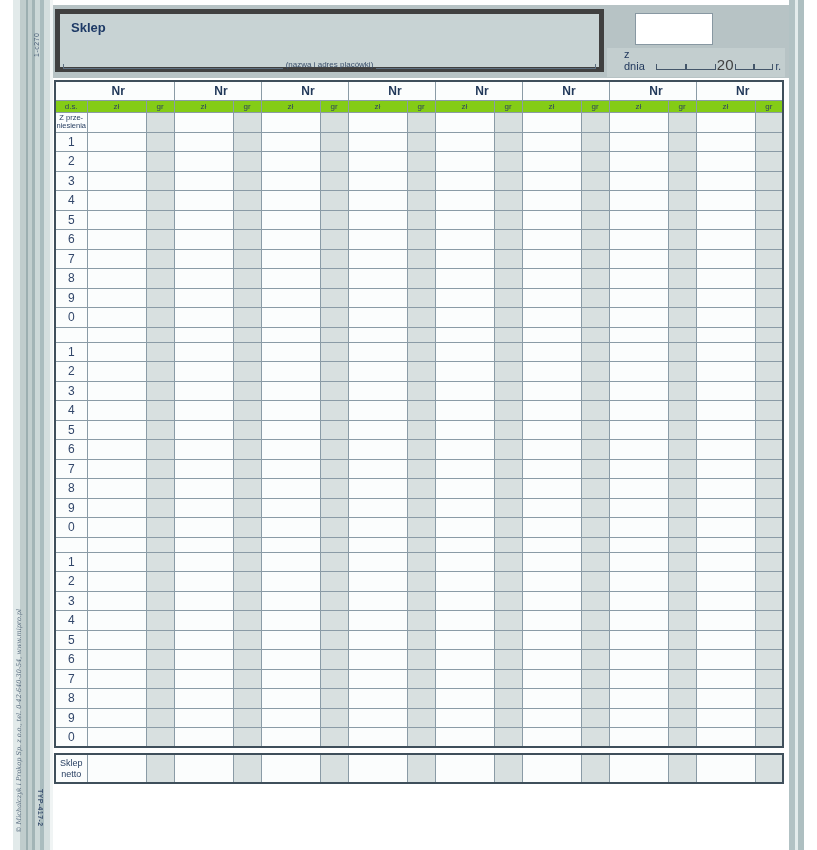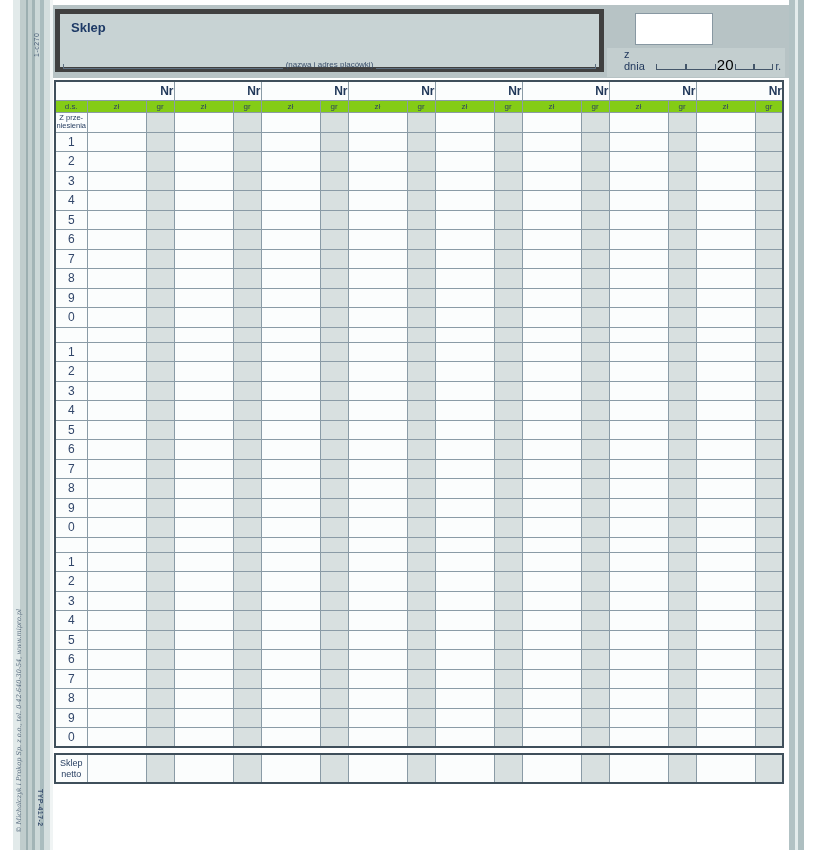--- a/index.html
+++ b/index.html
@@ -48,30 +48,30 @@
     background:#c2cdce;border:3px solid #e3eaea;border-top-width:1px;
     display:flex;align-items:center;justify-content:center;}
   .title-panel span{font-size:19px;font-weight:bold;color:#1c3766;letter-spacing:2.5px;word-spacing:9px;white-space:nowrap;}
   .nr-box{position:absolute;left:582px;top:8px;width:76px;height:30px;background:#ffffff;border:1px solid #8898a2;}
   .date-row{position:absolute;left:554px;top:43px;width:178px;height:29px;background:#c3cecf;
     display:flex;align-items:flex-end;padding:0 4px 5px 6px;box-sizing:border-box;}
   .date-prefix{font-size:11px;font-weight:500;color:#22395d;margin-right:3px;margin-left:11px;}
   .dseg{display:inline-block;height:5px;border-bottom:1px solid #44566a;
     border-left:1px solid #44566a;border-right:1px solid #44566a;margin-bottom:2px;}
   .w30{width:29px;} .w19{width:18px;}
-  .century{font-size:15px;color:#000000;line-height:14px;margin:0 1px;}
+  .century{font-size:15px;color:#404040;line-height:14px;margin:0 1px;}
   .date-suffix{font-size:10px;color:#22395d;margin-left:2px;}
 
   
   .tables{position:absolute;left:54px;top:80px;width:732px;}
   table.form{border-collapse:collapse;table-layout:fixed;width:728px;border:2px solid #3f4f5b;}
   table.form td,table.form th{border:1px solid #8a9ba6;padding:0;overflow:hidden;
     font-family:"Liberation Sans",sans-serif;}
   table.summary{margin-top:5px;}
-  tr.hdr-nr{height:19px;} tr.hdr-nr th{background:#fbfdfd;text-align:right;padding-left:7px;
+  tr.hdr-nr{height:19px;} tr.hdr-nr th{background:#fbfdfd;text-align:center;padding-left:7px;
     font-size:12px;font-weight:600;color:#22395a;}
   tr.hdr-sub{height:12px;} tr.hdr-sub td{background:#fbfdfd;text-align:center;font-size:8px;color:#2e4260;}
   td.tb{border-bottom:2px solid #3f4f5b;}
   td.tt{border-top:2px solid #3f4f5b;}
   tr.carry{height:20px;} tr.carry td.lbl{font-size:7.5px;line-height:1.1;text-align:center;color:#2a4163;margin-top:6px;}
   tr.data{height:19.5px;} tr.data td.lbl{font-size:12px;text-align:center;color:#32476a;}
   tr.spacer{height:15px;}
   tr.sumr td.lbl{font-size:9px;line-height:1.15;text-align:center;color:#2a4163;}
   td.c-zl,td.c-ds{background:#fbfdfd;}
   td.c-gr{background:#d8e0e0;}

